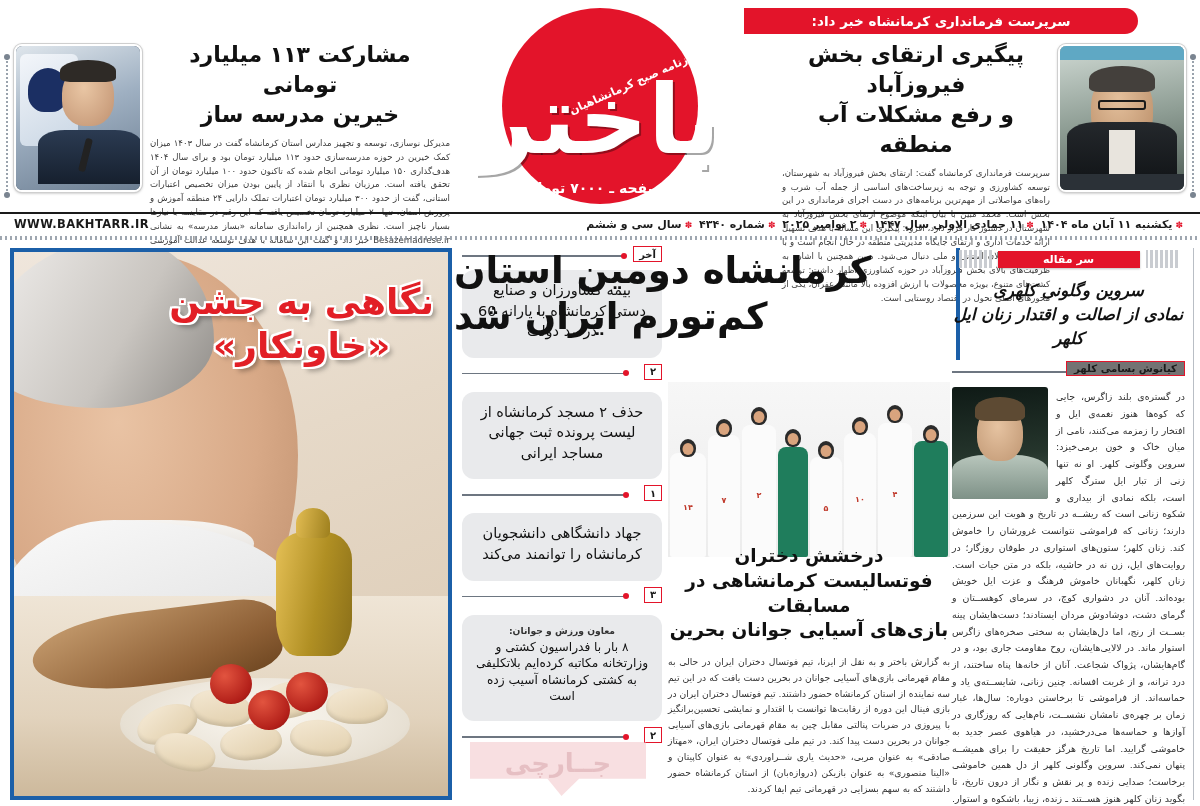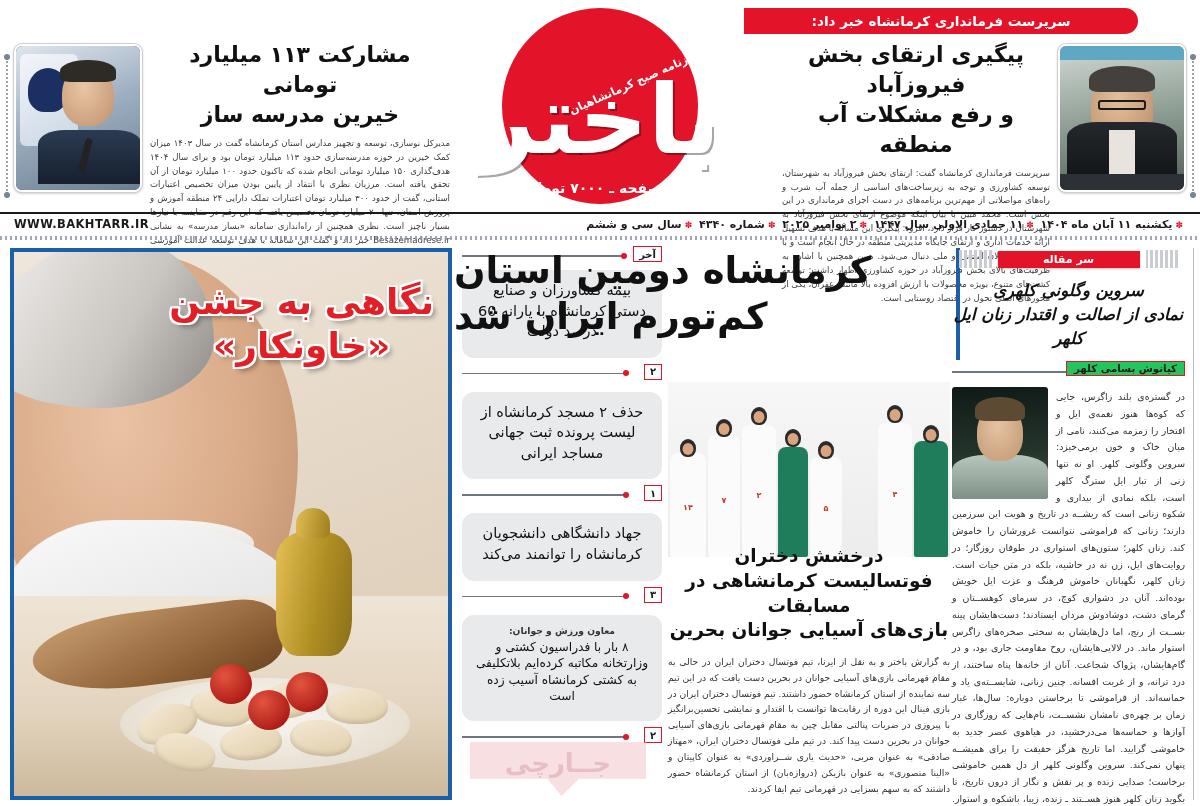--- a/index.html
+++ b/index.html
@@ -305,21 +305,21 @@
     box-shadow: 0 1px 2px rgba(0,0,0,.25);
   }
   .edit-title {
     margin-top: 9px; text-align: center; font-size: 16.5px; font-weight: bold;
     color: #111; line-height: 1.46; letter-spacing: -0.4px; font-style: italic;
   }
   .byline-row { position: relative; height: 22px; margin-top: 10px; }
   .byline {
     position: absolute; right: 0; top: 0; border: 1.6px solid #e3142a;
     padding: 1px 7px; font-size: 10.2px; font-weight: bold; color: #1a1a1a;
-    background: #22c55e;
+    background: #737373;
   }
   .byline-line {
     position: absolute; left: 0; top: 10px; right: 92px; height: 1.4px;
     background: #6d7681;
   }
   .byline-line::after {
     content: ""; position: absolute; right: -2px; top: -2.6px;
     width: 6px; height: 6px; border-radius: 50%; background: #e3142a;
   }
   .edit-photo {
@@ -526,20 +526,26 @@
           <div class="p-body green" style="height:110px"></div>
           <div class="p-head"></div>
             <div class="p-face"></div>
         </div>
         <div class="player" style="left:142px;width:32px;height:116px;">
           <div class="p-body" style="height:100px"></div>
           <div class="p-head"></div>
             <div class="p-face"></div>
           <div class="p-num">۵</div>
         </div>
+        <div class="player" style="left:176px;width:32px;height:140px;">
+          <div class="p-body" style="height:124px"></div>
+          <div class="p-head"></div>
+            <div class="p-face"></div>
+          <div class="p-num">۱۰</div>
+        </div>
         <div class="player" style="left:210px;width:34px;height:152px;">
           <div class="p-body" style="height:134px"></div>
           <div class="p-head"></div>
             <div class="p-face"></div>
           <div class="p-num">۴</div>
         </div>
         <div class="player" style="left:246px;width:34px;height:132px;">
           <div class="p-body green" style="height:116px"></div>
           <div class="p-head"></div>
             <div class="p-face"></div>

